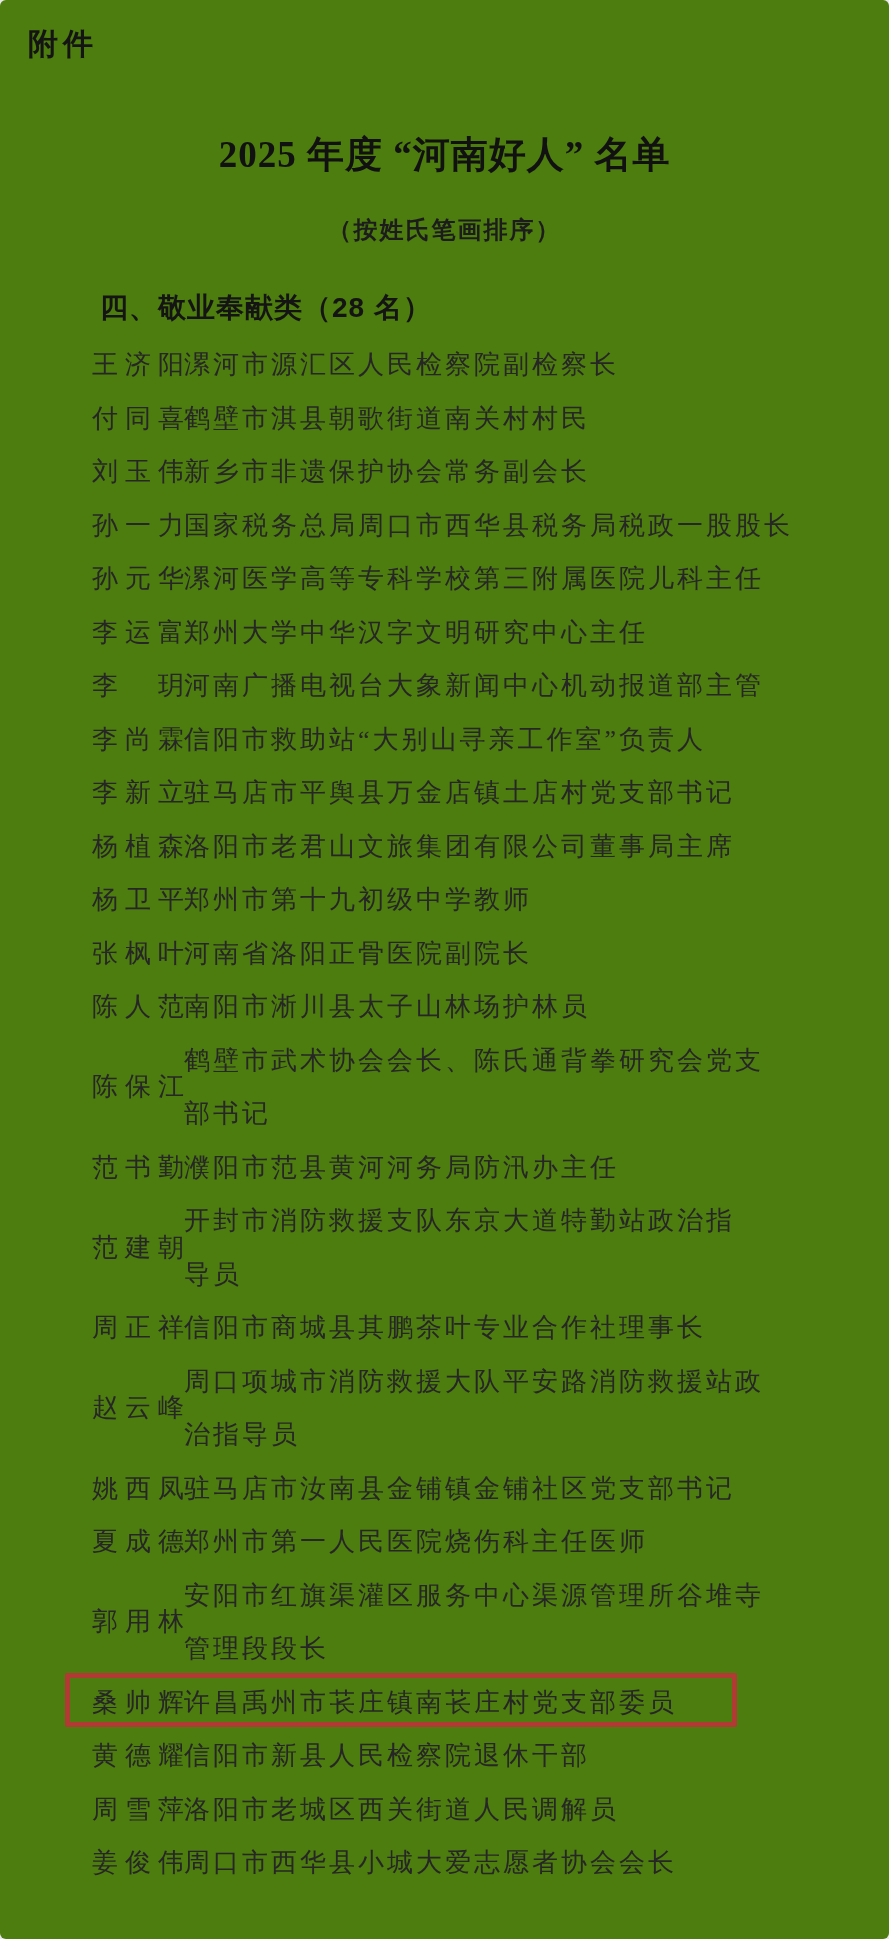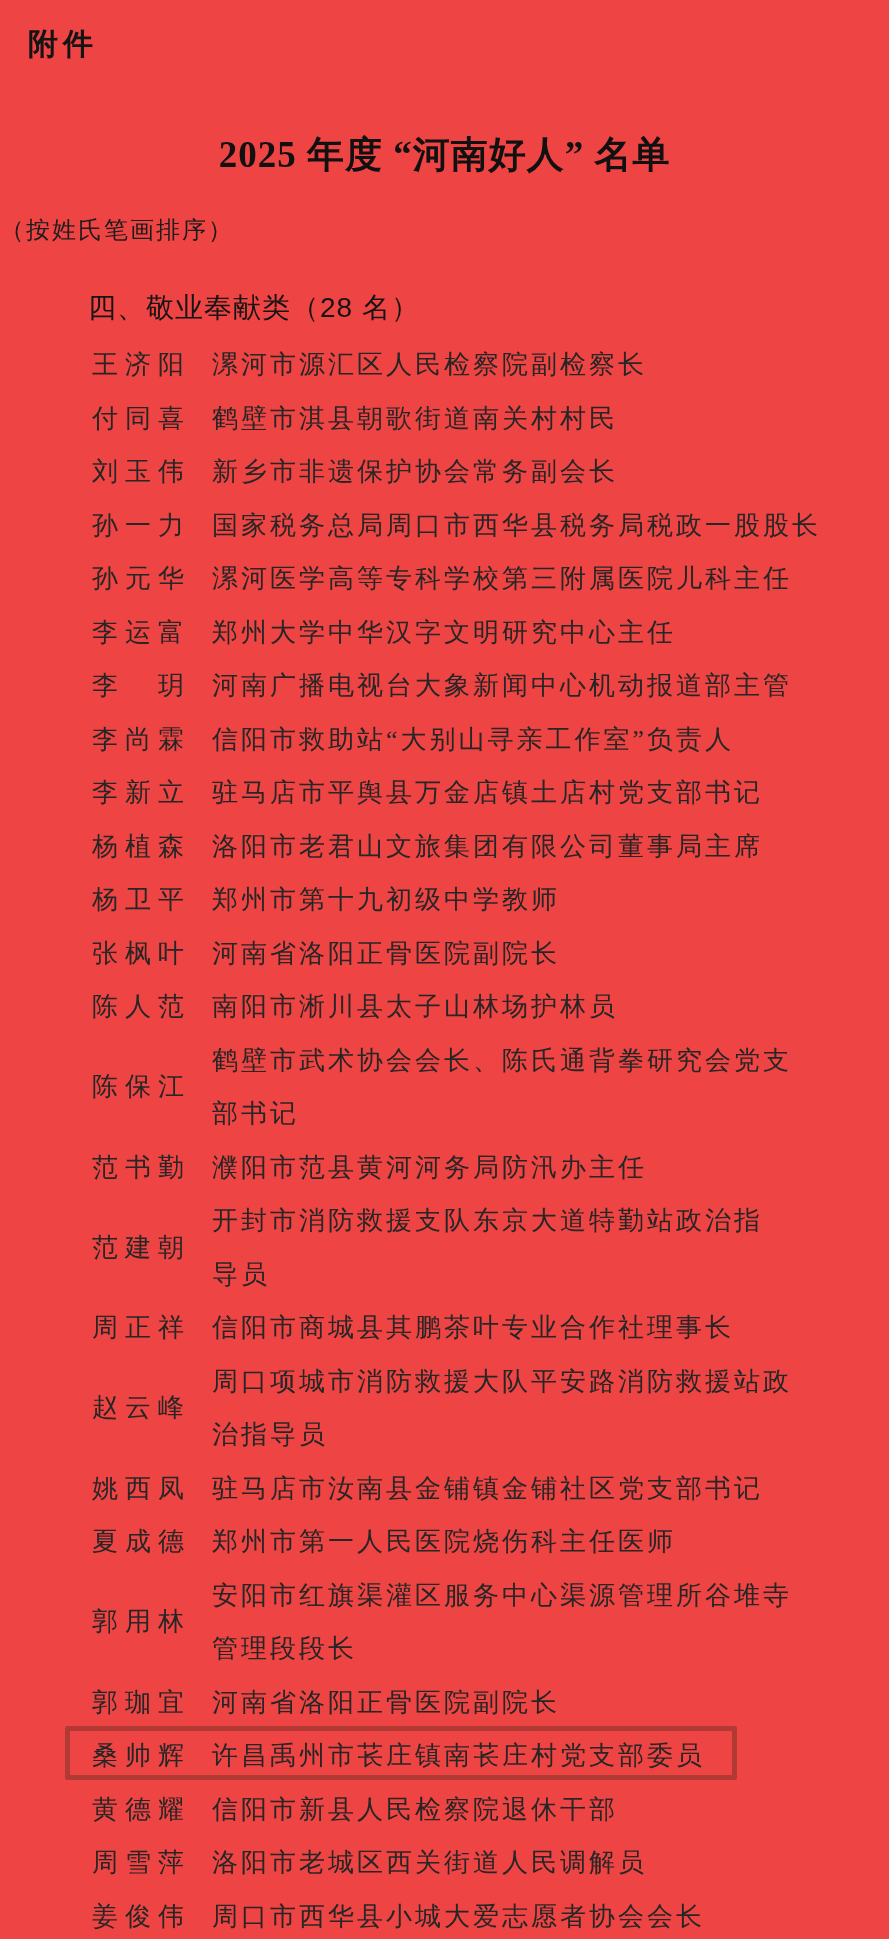--- a/index.html
+++ b/index.html
@@ -1,24 +1,25 @@
 <!DOCTYPE html>
 <html><head>
 <meta charset="utf-8">
 <style>
   html, body { margin: 0; padding: 0; background: #e8e8e8; }
   .page {
     position: relative;
     width: 889px;
     height: 1939px;
     margin: 0 auto;
-    background: #ef4444;
+    background: #4d7c0f;
     overflow: hidden;
     font-family: "Liberation Serif", "DejaVu Serif", serif;
     color: #222222;
+    border-radius: 6px;
   }
   .attachment-label {
     position: absolute;
     left: 28px;
     top: 24px;
     font-family: "Liberation Sans", "DejaVu Sans", sans-serif;
     font-weight: bold;
     font-size: 30px;
     letter-spacing: 5px;
     color: #141414;
@@ -33,31 +34,33 @@
     font-size: 37px;
     letter-spacing: 1px;
     color: #111111;
     white-space: nowrap;
   }
   .doc-subtitle {
     position: absolute;
     left: 0;
     right: 0;
     top: 214px;
+    text-align: center;
     font-size: 24px;
     letter-spacing: 2px;
     color: #1c1c1c;
     white-space: nowrap;
+    font-weight: bold;
   }
   .section-heading {
     position: absolute;
-    left: 88px;
+    left: 100px;
     top: 289px;
     font-family: "Liberation Sans", "DejaVu Sans", sans-serif;
-    font-weight: normal;
+    font-weight: bold;
     font-size: 28px;
     letter-spacing: 1px;
     color: #141414;
     white-space: nowrap;
   }
   .people-list {
     position: absolute;
     left: 92px;
     top: 338px;
     width: 762px;
@@ -72,21 +75,20 @@
   }
   .name {
     width: 92px;
     flex: 0 0 92px;
     text-align: justify;
     text-align-last: justify;
     letter-spacing: 0;
   }
   .desc {
     flex: 1;
-    margin-left: 28px;
     letter-spacing: 3px;
     white-space: pre-line;
   }
   .highlight-box {
     display: none;
     position: absolute;
     left: -27px;
     top: -3px;
     width: 672px;
     height: 54px;
@@ -212,25 +214,20 @@
 
     <div class="name">夏成德</div>
     <div class="desc">郑州市第一人民医院烧伤科主任医师</div>
   </div>
       <div class="row">
 
     <div class="name">郭用林</div>
     <div class="desc">安阳市红旗渠灌区服务中心渠源管理所谷堆寺
 管理段段长</div>
   </div>
-      <div class="row">
-
-    <div class="name">郭珈宜</div>
-    <div class="desc">河南省洛阳正骨医院副院长</div>
-  </div>
       <div class="row highlighted">
     <div class="highlight-box" style="border-color: rgb(178, 58, 52);"></div>
     <div class="name">桑帅辉</div>
     <div class="desc">许昌禹州市苌庄镇南苌庄村党支部委员</div>
   </div>
       <div class="row">
 
     <div class="name">黄德耀</div>
     <div class="desc">信阳市新县人民检察院退休干部</div>
   </div>

